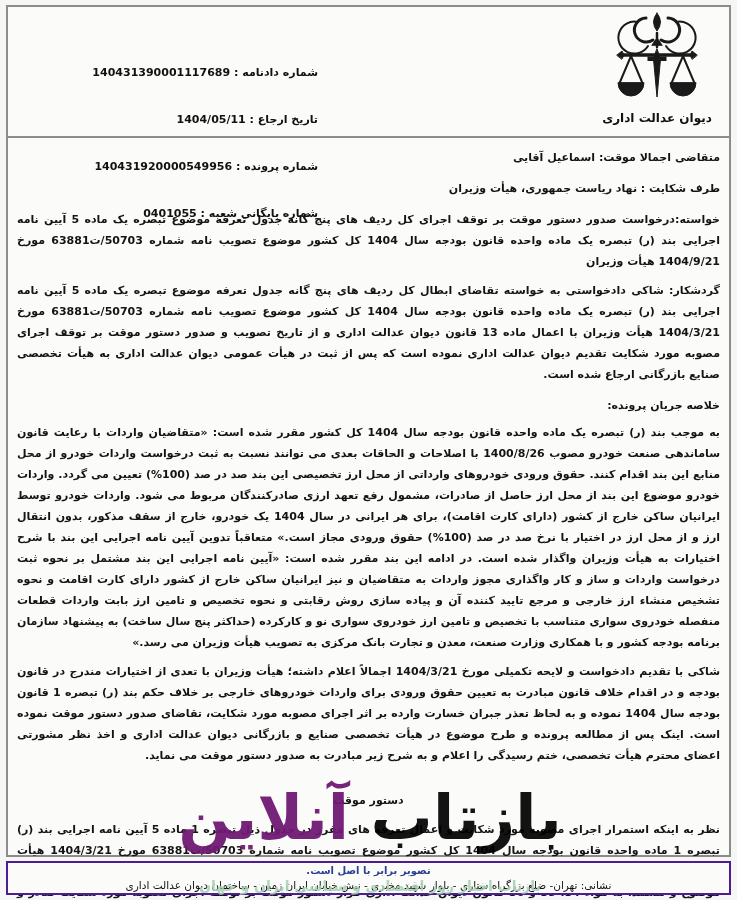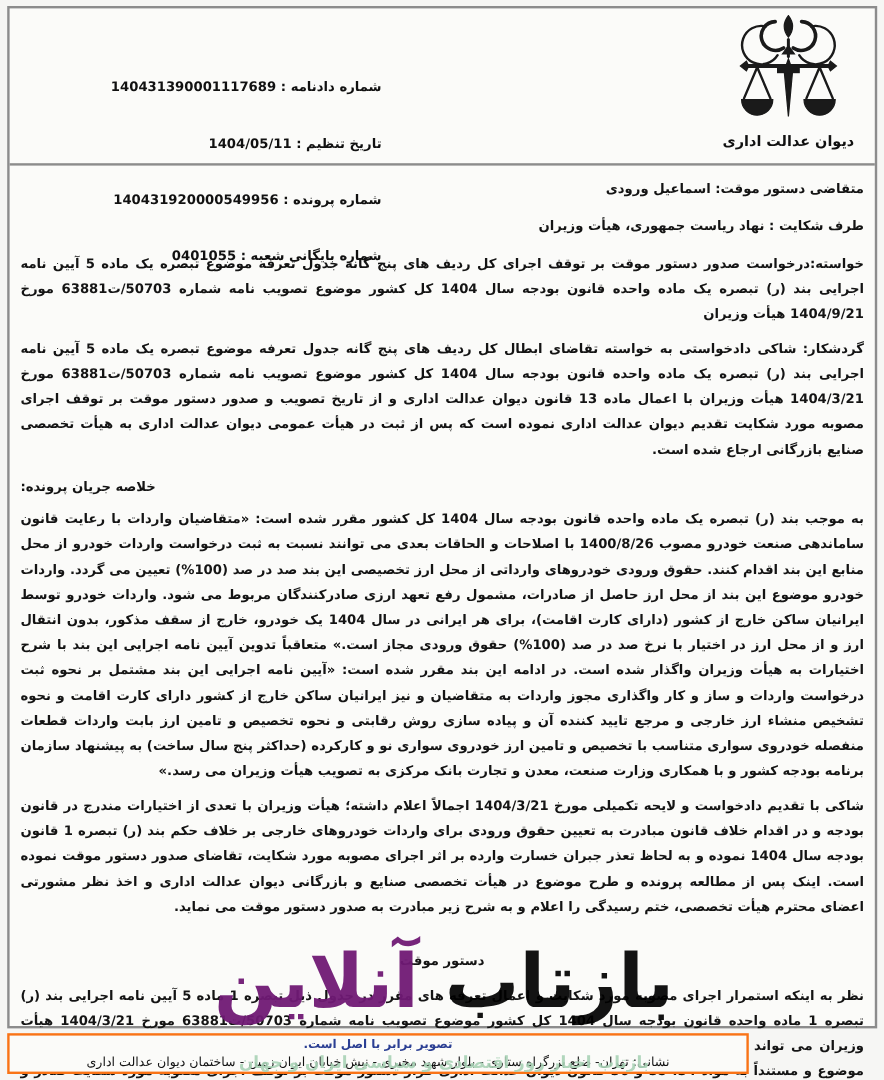--- a/index.html
+++ b/index.html
@@ -52,26 +52,26 @@
   }
   
   .doc-body{
     direction:rtl;
     padding:9px 9px 0 9px;
     font-size:11px; font-weight:bold; color:#141414;
     line-height:21px;
   }
   .para{ text-align:justify; margin-bottom:8px; }
   .line{ margin-bottom:10px; }
-  .section-heading{ text-align:left; margin:10px 0 6px 0; }
+  .section-heading{ text-align:right; margin:10px 0 6px 0; }
   .center-heading{ text-align:center; margin:24px 0 8px 0; }
   
   .doc-footer{
-    position:absolute; left:6px; top:861px; width:618px; height:34px;
-    border:2px solid #f97316; background:#fbfbf9;
+    position:absolute; left:6px; top:861px; width:725px; height:34px;
+    border:2px solid #4c1d95; background:#fbfbf9;
     text-align:center; direction:rtl; padding-top:1px;
   }
   .certify{ color:#2b3f93; font-size:10px; font-weight:bold; line-height:14px; }
   .address{ color:#131313; font-size:10.5px; font-weight:normal; line-height:15px; }
   
   .watermark{
     position:absolute; left:150px; top:778px; width:440px;
     text-align:center; direction:rtl;
     font-size:62px; font-weight:bold; line-height:80px;
     pointer-events:none; z-index:5;
@@ -127,36 +127,36 @@
         <div class="logo-caption">دیوان عدالت اداری</div>
       </div>
 
 
       <div class="header-fields">
         <div class="header-field">
           <span>شماره دادنامه :</span>
           <span>140431390001117689</span>
         </div>
         <div class="header-field">
-          <span>تاریخ تنظیم :</span>
+          <span>تاریخ ارجاع :</span>
           <span>1404/05/11</span>
         </div>
         <div class="header-field">
           <span>شماره پرونده :</span>
           <span>140431920000549956</span>
         </div>
         <div class="header-field">
           <span>شماره بایگانی شعبه :</span>
           <span>0401055</span>
         </div>
       </div>
     </div>
 
     <div class="doc-body">
-      <div class="line">متقاضی دستور موقت: اسماعیل ورودی</div>
+      <div class="line">متقاضی اجمالا موقت: اسماعیل آقایی</div>
       <div class="line">طرف شکایت : نهاد ریاست جمهوری، هیأت وزیران</div>
       <div class="para">خواسته:درخواست صدور دستور موقت بر توقف اجرای کل ردیف های پنج گانه جدول تعرفه موضوع تبصره یک ماده 5 آیین نامه اجرایی بند (ر) تبصره یک ماده واحده قانون بودجه سال 1404 کل کشور موضوع تصویب نامه شماره 50703/ت63881 مورخ 1404/9/21 هیأت وزیران</div>
       <div class="para">گردشکار: شاکی دادخواستی به خواسته تقاضای ابطال کل ردیف های پنج گانه جدول تعرفه موضوع تبصره یک ماده 5 آیین نامه اجرایی بند (ر) تبصره یک ماده واحده قانون بودجه سال 1404 کل کشور موضوع تصویب نامه شماره 50703/ت63881 مورخ 1404/3/21 هیأت وزیران با اعمال ماده 13 قانون دیوان عدالت اداری و از تاریخ تصویب و صدور دستور موقت بر توقف اجرای مصوبه مورد شکایت تقدیم دیوان عدالت اداری نموده است که پس از ثبت در هیأت عمومی دیوان عدالت اداری به هیأت تخصصی صنایع بازرگانی ارجاع شده است.</div>
       <div class="section-heading">خلاصه جریان پرونده:</div>
       <div class="para">به موجب بند (ر) تبصره یک ماده واحده قانون بودجه سال 1404 کل کشور مقرر شده است: «متقاضیان واردات با رعایت قانون ساماندهی صنعت خودرو مصوب 1400/8/26 با اصلاحات و الحاقات بعدی می توانند نسبت به ثبت درخواست واردات خودرو از محل منابع این بند اقدام کنند. حقوق ورودی خودروهای وارداتی از محل ارز تخصیصی این بند صد در صد (100%) تعیین می گردد. واردات خودرو موضوع این بند از محل ارز حاصل از صادرات، مشمول رفع تعهد ارزی صادرکنندگان مربوط می شود. واردات خودرو توسط ایرانیان ساکن خارج از کشور (دارای کارت اقامت)، برای هر ایرانی در سال 1404 یک خودرو، خارج از سقف مذکور، بدون انتقال ارز و از محل ارز در اختیار با نرخ صد در صد (100%) حقوق ورودی مجاز است.» متعاقباً تدوین آیین نامه اجرایی این بند با شرح اختیارات به هیأت وزیران واگذار شده است. در ادامه این بند مقرر شده است: «آیین نامه اجرایی این بند مشتمل بر نحوه ثبت درخواست واردات و ساز و کار واگذاری مجوز واردات به متقاضیان و نیز ایرانیان ساکن خارج از کشور دارای کارت اقامت و نحوه تشخیص منشاء ارز خارجی و مرجع تایید کننده آن و پیاده سازی روش رقابتی و نحوه تخصیص و تامین ارز بابت واردات قطعات منفصله خودروی سواری متناسب با تخصیص و تامین ارز خودروی سواری نو و کارکرده (حداکثر پنج سال ساخت) به پیشنهاد سازمان برنامه بودجه کشور و با همکاری وزارت صنعت، معدن و تجارت  بانک مرکزی به تصویب هیأت وزیران می رسد.»</div>
       <div class="para">شاکی با تقدیم دادخواست و لایحه تکمیلی مورخ 1404/3/21 اجمالاً اعلام داشته؛ هیأت وزیران با تعدی از اختیارات مندرج در قانون بودجه و در اقدام خلاف قانون مبادرت به تعیین حقوق ورودی برای واردات خودروهای خارجی بر خلاف حکم بند (ر) تبصره 1 قانون بودجه سال 1404 نموده و به لحاظ تعذر جبران خسارت وارده بر اثر اجرای مصوبه مورد شکایت، تقاضای صدور دستور موقت نموده است. اینک پس از مطالعه پرونده و طرح موضوع در هیأت تخصصی صنایع و بازرگانی دیوان عدالت اداری و اخذ نظر مشورتی اعضای محترم هیأت تخصصی، ختم رسیدگی را اعلام و به شرح زیر مبادرت به صدور دستور موقت می نماید.</div>
       <div class="center-heading">دستور موقت</div>
       <div class="para">نظر به اینکه استمرار اجرای مصوبه مورد شکایت و اعمال تعرفه های مقرر در جدول ذیل تبصره 1 ماده 5 آیین نامه اجرایی بند (ر) تبصره 1 ماده واحده قانون بودجه سال 1404 کل کشور موضوع تصویب نامه شماره 50703/ت63881 مورخ 1404/3/21 هیأت وزیران می تواند منجر به ورود خسارتی گردد که جبران آن غیر ممکن یا متعسر خواهد بود، بنابراین با احراز ضرورت و فوریت موضوع و مستنداً به مواد 34، 35 و 36 قانون دیوان عدالت اداری قرار دستور موقت بر توقف اجرای مصوبه مورد شکایت صادر و اعلام می گردد. بدیهی است با توقف اجرای مصوبه مورد شکایت، مبنای اخذ حقوق ورودی موضوع بند (ر) تبصره 1 قانون بودجه سال 1404 کل کشور حکم مقرر در قانون خواهد بود.</div>
 
     </div>

